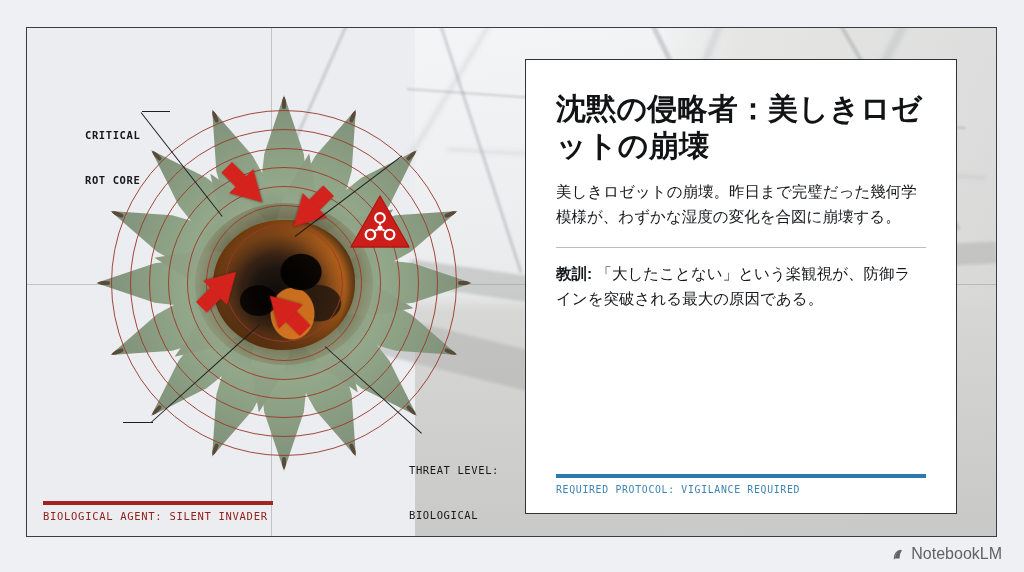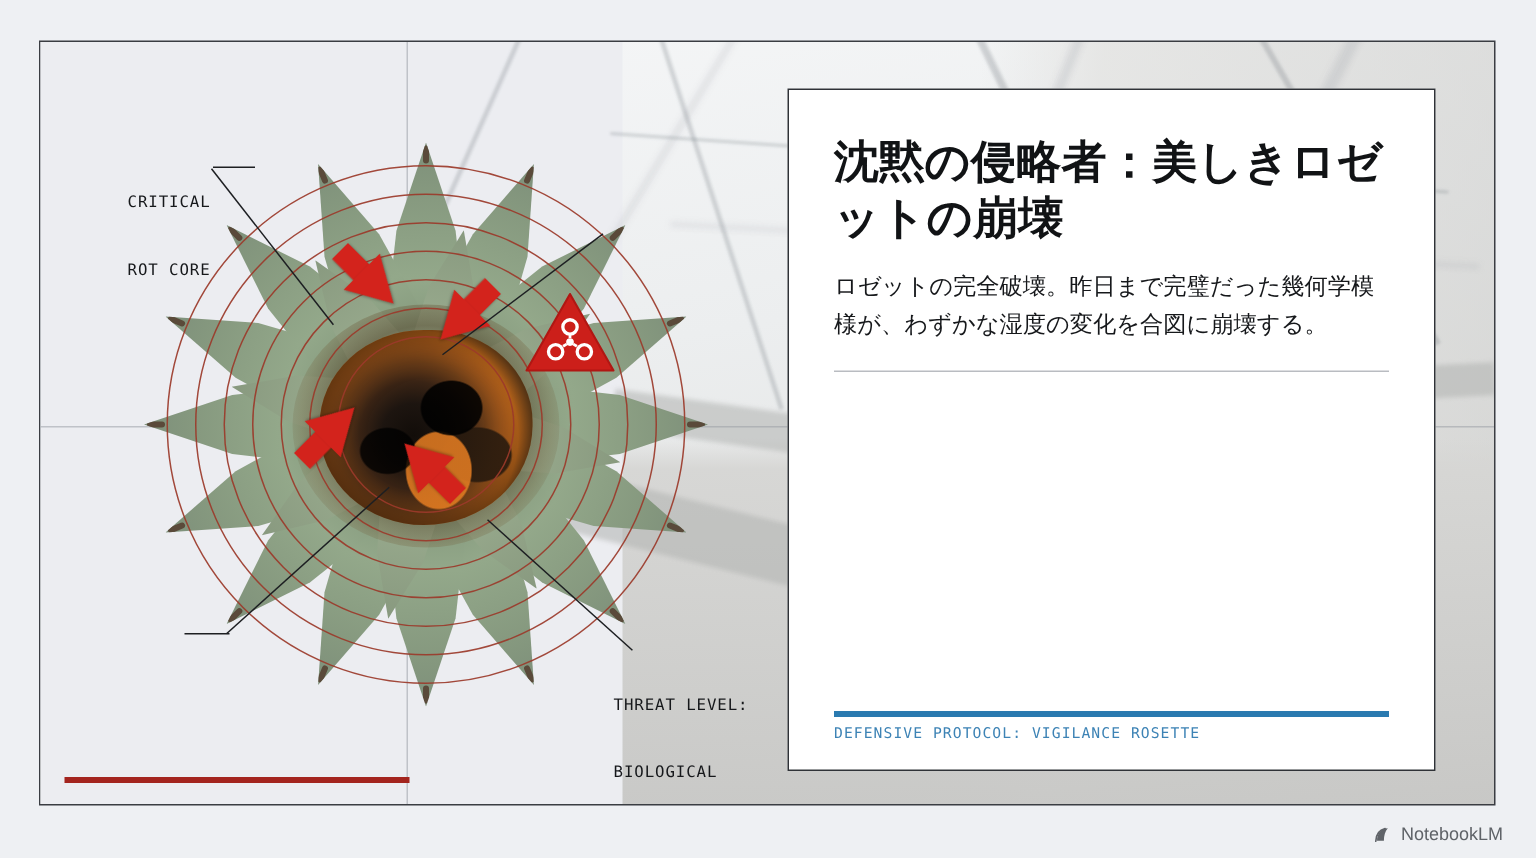--- a/index.html
+++ b/index.html
@@ -166,21 +166,21 @@
   .foot-txt {
     margin-top:6px;
     font-family:"DejaVu Sans Mono","Liberation Mono",monospace;
     font-size:9.8px; letter-spacing:.7px; color:#3d83b5;
   }
 
   
   .wm {
     position:absolute; right:22px; bottom:9px;
     display:flex; align-items:center; gap:5px;
-    font-size:12px; color:#5f6368;
+    font-size:16px; color:#5f6368;
   }
 </style>
 </head>
 <body>
 
 <div class="slide">
 
   <div class="bg-photo">
     <div class="bg-left-wash"></div>
 
@@ -312,45 +312,50 @@
     </svg>
   </div>
 
   <div class="leader" style="left:114px;top:84px;width:132px;transform:rotate(52deg);"></div>
   <div class="leader" style="left:115px;top:83px;width:28px;transform:rotate(0deg);"></div>
   <div class="leader" style="left:268px;top:208px;width:134px;transform:rotate(-37deg);"></div>
   <div class="leader" style="left:124px;top:394px;width:146px;transform:rotate(-42deg);"></div>
   <div class="leader" style="left:96px;top:394px;width:30px;transform:rotate(0deg);"></div>
   <div class="leader" style="left:298px;top:318px;width:130px;transform:rotate(42deg);"></div>
 
-  <div class="anno" style="left:58px;top:70px;text-align:left;">
+  <div class="anno" style="left:58px;top:70px;text-align:left;font-weight:bold;">
     <div>CRITICAL</div>
     <div>ROT CORE</div>
   </div>
 
 
 
   <div class="anno" style="left:382px;top:405px;text-align:left;">
     <div>THREAT LEVEL:</div>
     <div class="red">BIOLOGICAL</div>
   </div>
 
   <div class="banner">
     <div class="banner-bar"></div>
+    <div class="banner-txt">BIOLOGICAL AGENT: SILENT INVADER</div>
   </div>
 
   <div class="card">
     <div class="card-title">沈黙の侵略者：美しきロゼットの崩壊</div>
-    <div class="card-lede">ロゼットの完全破壊。昨日まで完璧だった幾何学模様が、わずかな湿度の変化を合図に崩壊する。</div>
+    <div class="card-lede">美しきロゼットの崩壊。昨日まで完璧だった幾何学模様が、わずかな湿度の変化を合図に崩壊する。</div>
     <div class="card-rule"></div>
 
+    <div class="fact">
+      <b>教訓:</b>
+      <span>「大したことない」という楽観視が、防御ラインを突破される最大の原因である。</span>
+    </div>
 
     <div class="card-foot">
       <div class="foot-bar"></div>
-      <div class="foot-txt">DEFENSIVE PROTOCOL: VIGILANCE ROSETTE</div>
+      <div class="foot-txt">REQUIRED PROTOCOL: VIGILANCE REQUIRED</div>
     </div>
   </div>
 
 </div>
 
 <div class="wm">
   <svg width="13" height="13" viewBox="0 0 13 13">
     <path d="M2 10.5 C2 5.5 5 2.5 9.2 2.2 C7.4 4.2 6.6 7 6.6 10.5 Z" fill="#5f6368"></path>
     <path d="M1.2 10.8 C1.4 6.2 4 3.2 7.4 2.4" fill="none" stroke="#5f6368" stroke-width="1.1" stroke-linecap="round"></path>
   </svg>

